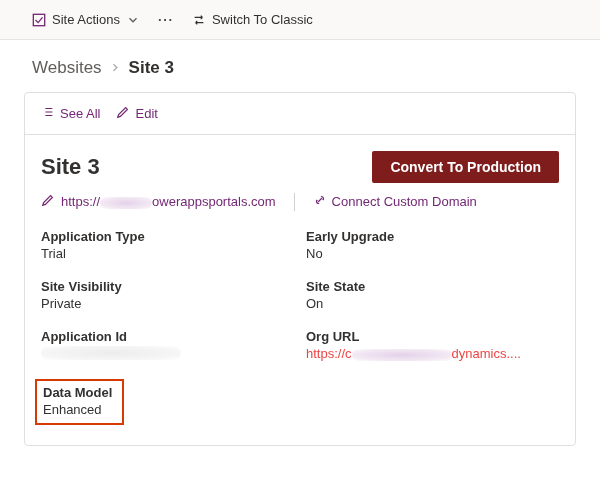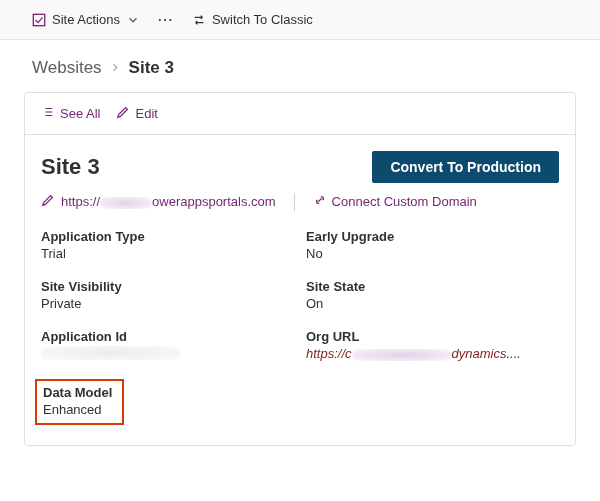--- a/index.html
+++ b/index.html
@@ -44,21 +44,21 @@
     padding: 12px 16px;
     border-bottom: 1px solid #e1dfdd;
   }
   .card-title { font-weight:600; font-size:14px; }
   .card-actions { display:flex; gap:16px; }
   .purple-link { color:#742774; display:flex; align-items:center; gap:5px; cursor:pointer; font-size:13px;}
   .card-body { padding: 16px 16px 20px 16px; }
   .title-row { display:flex; justify-content:space-between; align-items:center; }
   .site-title { font-size:22px; font-weight:600; }
   .primary-btn {
-    background:#0c4a6e; color:#fff; border:none;
+    background:#7f1d1d; color:#fff; border:none;
     padding: 8px 18px; font-size:14px; font-weight:600;
     border-radius:2px; cursor:pointer;
   }
   .url-row { margin-top:10px; display:flex; align-items:flex-start; gap:18px; font-size:13px;}
   .url-edit { display:flex; align-items:center; gap:6px; }
   .url-edit a { color:#742774; text-decoration:none; }
   .smudge {
     display:inline-block; width:52px; height:12px;
     background: radial-gradient(ellipse at center, #e4d1e9 0%, #f3eaf4 70%, transparent 100%);
     border-radius:6px; vertical-align:middle;
@@ -66,21 +66,21 @@
   .vline { width:1px; height:18px; background:#d2d0ce; }
   .grid {
     margin-top:18px;
     display:grid;
     grid-template-columns: 1fr 1fr;
     row-gap:18px;
     column-gap:12px;
   }
   .field-label { font-weight:600; font-size:13px; }
   .field-value { font-size:13px; color:#323130; margin-top:2px; }
-  .orgurl { color:#7f1d1d;font-style:italic; }
+  .orgurl { color:#ef4444; }
   .appid-smudge {
     width:140px; height:14px;
     background: radial-gradient(ellipse at center, #ececec 0%, #f6f6f6 70%, transparent 100%);
     border-radius:7px;
   }
   .data-model-box {
     display:inline-block;
     border:2px solid #d83b01;
     padding:4px 10px 6px 6px;
     margin-left:-6px;

